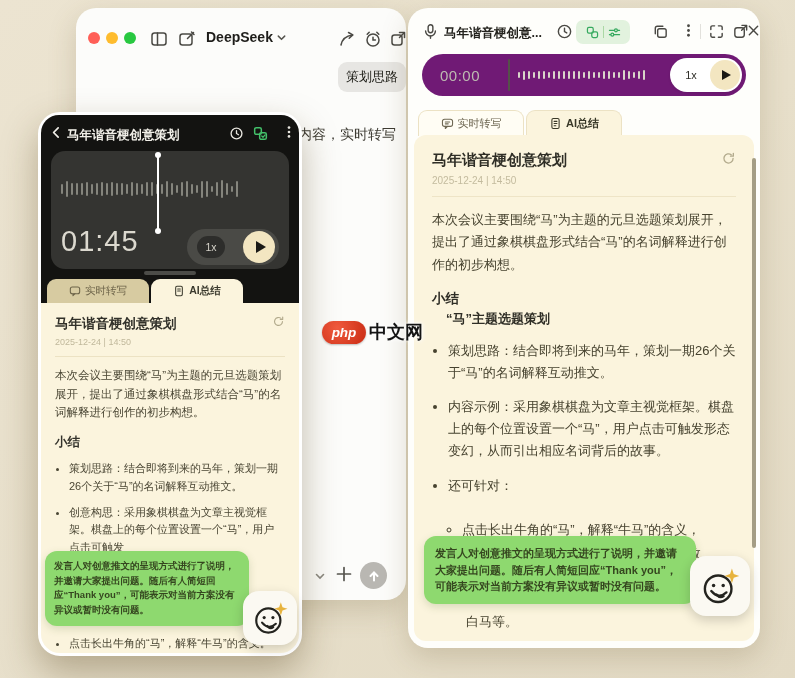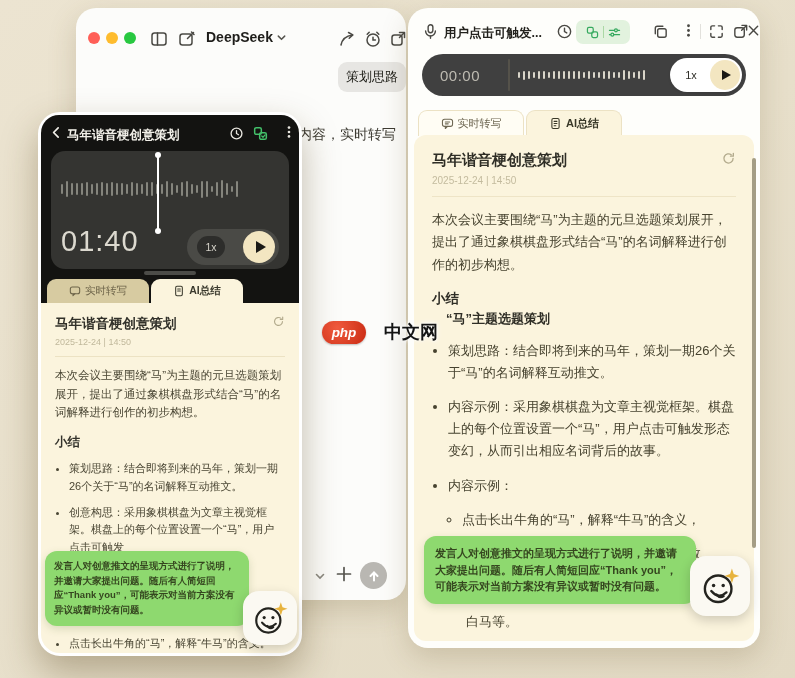--- a/index.html
+++ b/index.html
@@ -82,21 +82,21 @@
 
   
   .right-panel { left:408px; top:8px; width:352px; height:640px; background:#fefefb;
     border-radius:20px; box-shadow:0 10px 28px rgba(110,90,50,.22); z-index:3; }
   .rp-title { left:36px; top:17px; font-size:12.5px; font-weight:bold; color:#23221d;
     width:108px; white-space:nowrap; overflow:hidden; }
   .rp-pill { left:168px; top:12px; width:54px; height:24px; background:#e2f2de; border-radius:7px;
     display:flex; align-items:center; justify-content:center; gap:4px; color:#35a95e; }
   .rp-pill .vsep { width:1px; height:12px; background:#abd8a5; }
   .hdr-sep { width:1px; height:15px; background:#e2e1dc; }
-  .rp-player { left:14px; top:46px; width:324px; height:42px; background:#404040; border-radius:21px; }
+  .rp-player { left:14px; top:46px; width:324px; height:42px; background:#701a75; border-radius:21px; }
   .rp-time { left:18px; top:13px; font-size:15px; color:#bdbab1; letter-spacing:.5px; }
   .playhead-light { left:86px; top:5px; width:2px; height:32px; background:#55524a; border-radius:1px; }
   .rp-wave { left:96px; top:10px; width:142px; height:22px; color:#d9d5c9; }
   .rp-pillplay { left:248px; top:4px; width:72px; height:34px; background:#fff; border-radius:17px;
     box-shadow:0 1px 3px rgba(0,0,0,.10); }
   .rp-speed { left:0; top:0; width:42px; height:34px; display:flex; align-items:center;
     justify-content:center; font-size:11px; color:#2e2d27; }
   .rp-playc { left:40px; top:2px; width:30px; height:30px; }
   .rp-playc .play-tri { border-left-width:9px; border-top-width:5.5px; border-bottom-width:5.5px; }
   .rp-tab1 { left:10px; top:102px; width:106px; height:26px; background:#fffdf4;
@@ -108,29 +108,29 @@
   .rp-content { left:6px; top:127px; width:340px; height:506px; background:#fbf4dd;
     border-radius:12px; padding:16px 18px; overflow:hidden; }
   .rp-content .sum-title { font-size:15px; font-weight:bold; color:#2f2e26; }
   .rp-content .sum-date { font-size:10px; color:#c3bb9e; margin-top:5px; }
   .rp-content .divider { height:1px; background:#eee4c6; margin:10px 0 12px; }
   .rp-content .intro { font-size:13px; line-height:1.72; color:#46422f; }
   .rp-content h4 { font-size:13.5px; color:#2f2e26; margin-top:14px; }
   .rp-content h5 { font-size:13px; color:#2f2e26; margin-top:2px; margin-left:14px; }
   .rp-content ul { margin-top:10px; padding-left:16px; }
   .rp-content li { font-size:13px; line-height:1.7; color:#46422f; margin-top:12px; }
-  .rp-content ul ul { margin-top:12px; padding-left:14px; }
+  .rp-content ul ul { margin-top:22px; padding-left:14px; }
   .rp-content ul ul li { margin-top:0; }
   .rp-frag { font-size:13px; color:#46422f; z-index:4; }
   .rp-trailing { left:52px; top:478px; font-size:13px; color:#46422f; }
   .rp-scrollbar { left:344px; top:150px; width:4px; height:390px; background:#a49d85;
     border-radius:2px; z-index:5; }
 
   
-  .watermark { left:322px; top:320px; display:flex; align-items:center; gap:18px; z-index:10; }
+  .watermark { left:322px; top:320px; display:flex; align-items:center; gap:3px; z-index:10; }
   .wm-badge { width:44px; height:23px; border-radius:12px;
     background:radial-gradient(circle at 35% 30%,#f05a3d,#c92a12); color:#fff;
     font-style:italic; font-weight:bold; font-size:13.5px; display:flex; align-items:center;
     justify-content:center; box-shadow:0 1px 2px rgba(0,0,0,.25); }
   .wm-label { font-size:18px; font-weight:900; color:#141414;
     text-shadow:0 0 2px #fff,0 0 4px rgba(255,255,255,.95),0 0 6px rgba(255,255,255,.8); }
 
   
   .waveform { display:flex; align-items:center; gap:3px; overflow:hidden; }
   .waveform span { flex:none; width:2px; border-radius:1px; background:currentColor; }
@@ -213,21 +213,21 @@
   </div>
 
   <div class="abs right-panel">
     <span class="abs ic" style="left:14px;top:15px">
       <svg width="17" height="17" viewBox="0 0 18 18" fill="none" stroke="currentColor" stroke-width="1.5" stroke-linecap="round">
           <rect x="6.5" y="1.8" width="5" height="8.5" rx="2.5"></rect>
           <path d="M3.8 8.5 a5.2 5.2 0 0 0 10.4 0"></path>
           <path d="M9 13.7 v2.5"></path>
         </svg>
     </span>
-    <div class="abs rp-title">用户点击可触发...</div>
+    <div class="abs rp-title">马年谐音梗创意...</div>
 
     <span class="abs ic" style="left:148px;top:15px">
       <svg width="17" height="17" viewBox="0 0 18 18" fill="none" stroke="currentColor" stroke-width="1.5" stroke-linecap="round">
           <circle cx="9" cy="9" r="6.5"></circle>
           <path d="M9 5.6 V9 l2.4 1.5"></path>
         </svg>
     </span>
     <div class="abs rp-pill">
       <span>
         <svg width="13" height="13" viewBox="0 0 18 18" fill="none" stroke="currentColor" stroke-width="1.7" stroke-linecap="round">
@@ -350,21 +350,21 @@
       </div>
       <div class="sum-date">2025-12-24 | 14:50</div>
       <div class="divider"></div>
       <p class="intro">本次会议主要围绕“马”为主题的元旦选题策划展开，提出了通过象棋棋盘形式结合“马”的名词解释进行创作的初步构想。</p>
       <h4>小结</h4>
       <h5>“马”主题选题策划</h5>
       <ul>
         <li>策划思路：结合即将到来的马年，策划一期26个关于“马”的名词解释互动推文。</li>
         <li>内容示例：采用象棋棋盘为文章主视觉框架。棋盘上的每个位置设置一个“马”，用户点击可触发形态变幻，从而引出相应名词背后的故事。</li>
         <li>
-          <span>内容示例：</span>
+          <span>还可针对：</span>
           <ul>
               <li>点击长出牛角的“马”，解释“牛马”的含义，</li>
             </ul>
         </li>
       </ul>
       <span class="abs rp-frag" style="left:274px;top:410px">故</span>
       <span class="abs rp-frag" style="left:270px;top:446px">隶</span>
       <span class="abs rp-trailing">白马等。</span>
     </div>
 
@@ -446,21 +446,21 @@
             <span style="height: 17px;"></span>
             <span style="height: 15.1px;"></span>
             <span style="height: 6px;"></span>
             <span style="height: 13.3px;"></span>
             <span style="height: 17.8px;"></span>
             <span style="height: 11.7px;"></span>
             <span style="height: 6.8px;"></span>
             <span style="height: 16.5px;"></span>
           </div>
         <span class="abs playhead-dark"></span>
-        <span class="abs pc-time">01:40</span>
+        <span class="abs pc-time">01:45</span>
         <div class="abs pc-pill">
           <span class="abs pc-speed">1x</span>
           <span class="abs play-circle" style="left:56px;top:2px">
               <span class="play-tri"></span>
             </span>
         </div>
       </div>
 
       <span class="abs pc-handle"></span>
 

